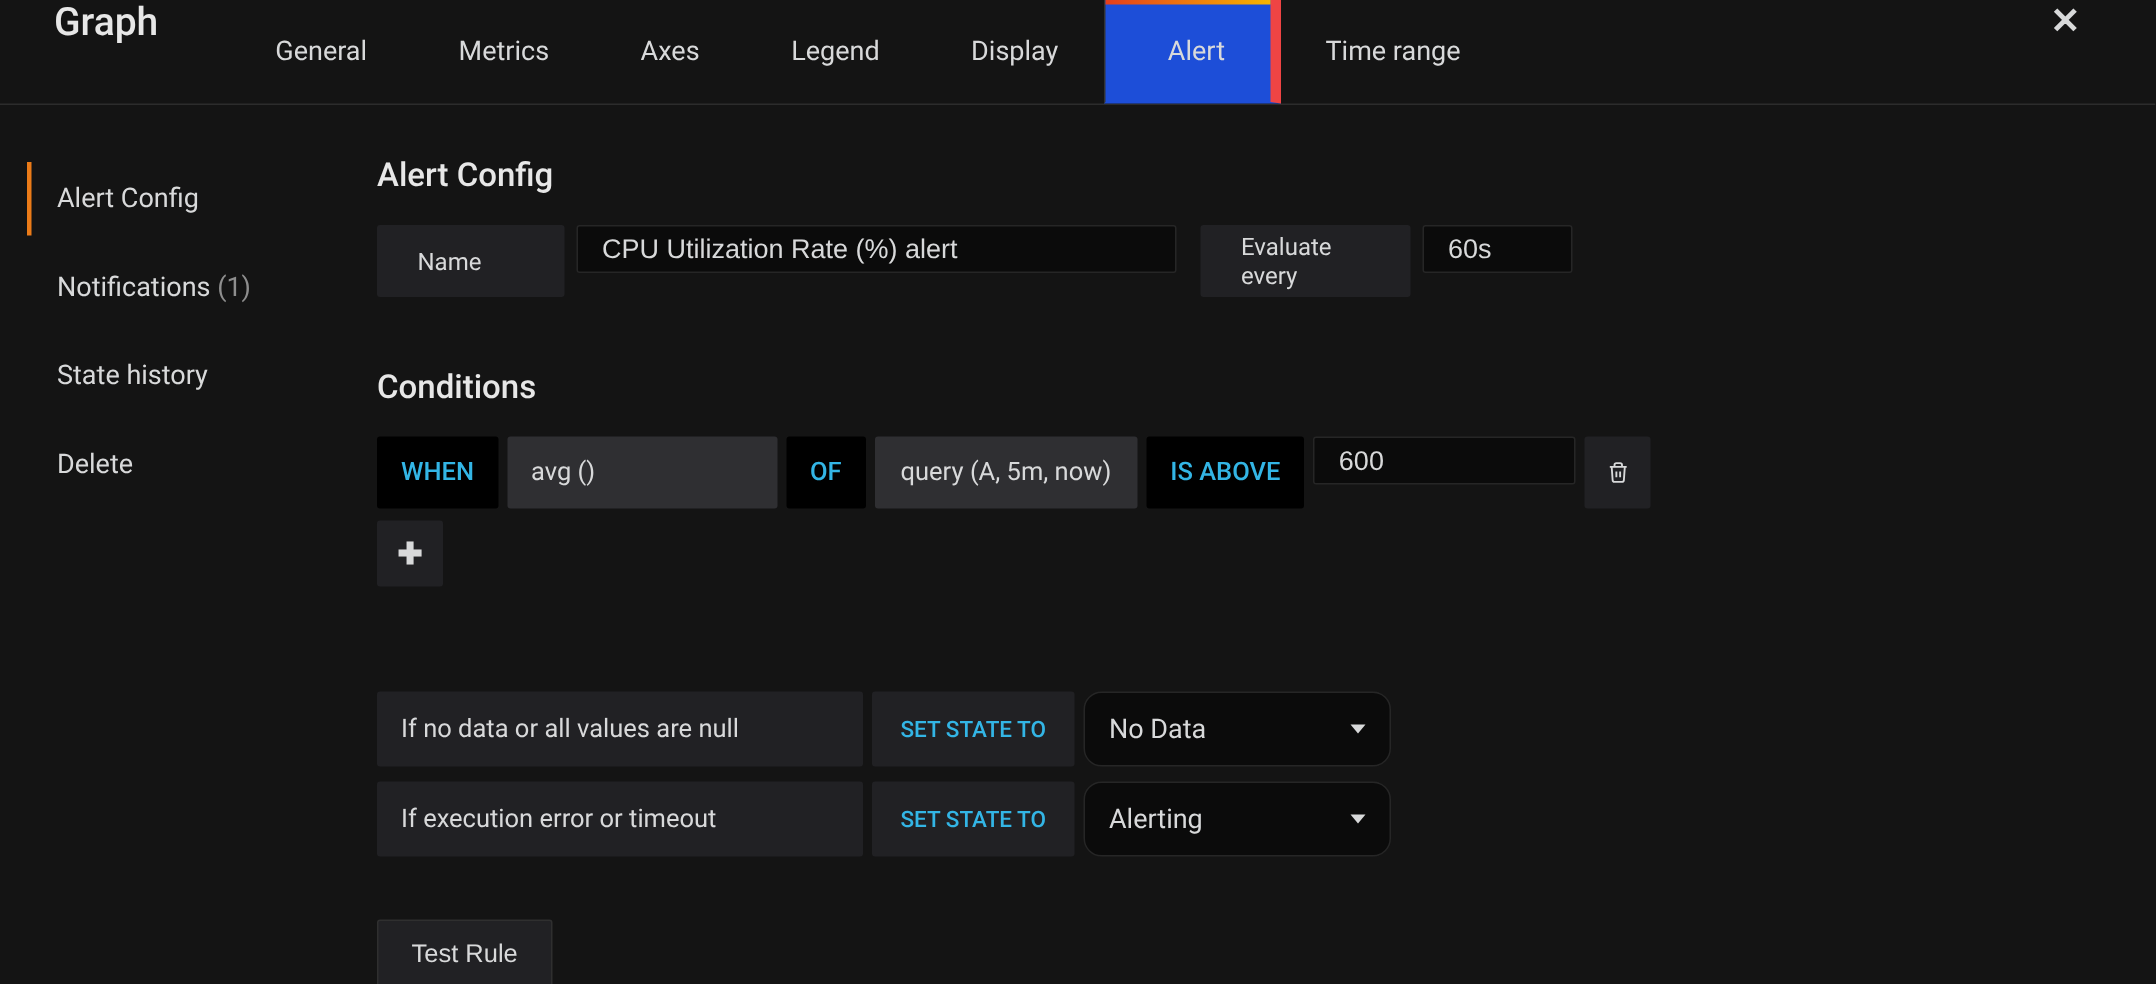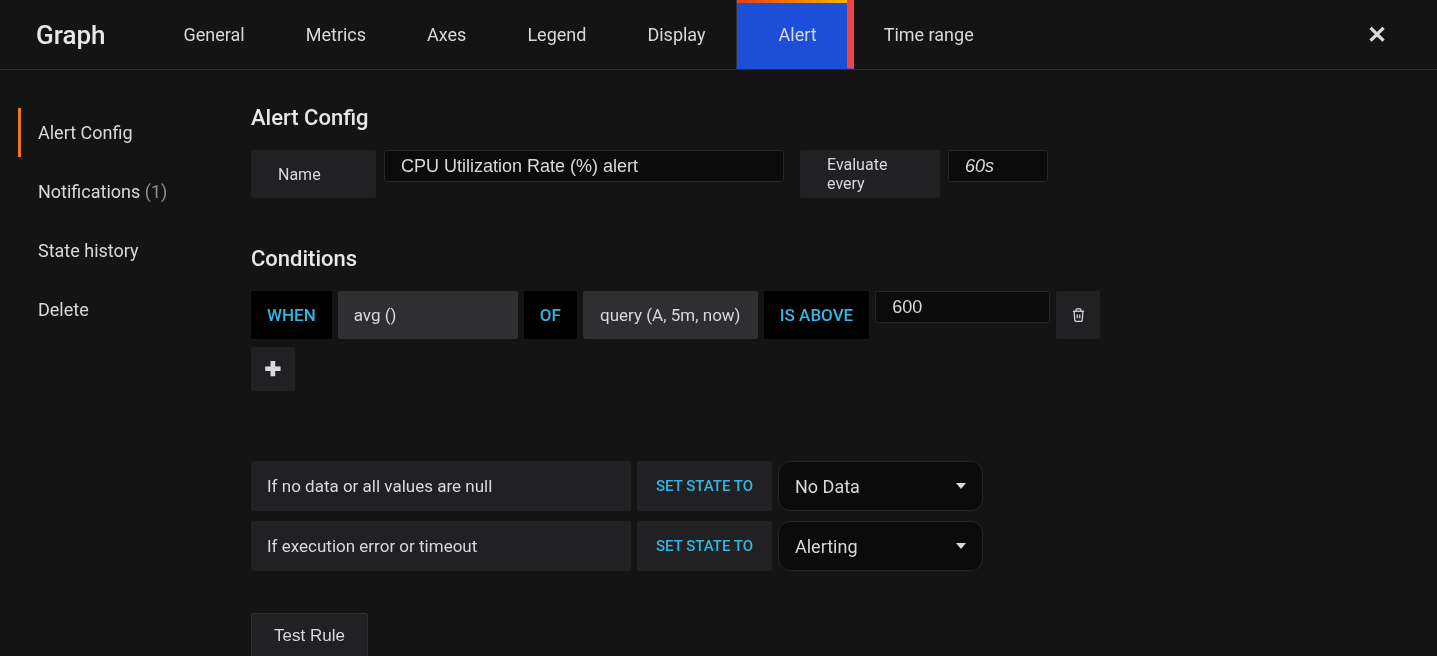--- a/index.html
+++ b/index.html
@@ -6,21 +6,20 @@
     body {
       background: #141414;
       color: #d8d9da;
       font-family: -apple-system, BlinkMacSystemFont, "Segoe UI", Roboto, Helvetica, Arial, sans-serif;
       width: 1437px;
       height: 656px;
       overflow: hidden;
     }
     .topbar {
       display: flex;
-      align-items: center;
       height: 70px;
       border-bottom: 1px solid #2c2c2c;
       padding-left: 36px;
       padding-right: 40px;
       background: #141414;
     }
     .topbar-title {
       font-size: 26px;
       font-weight: 500;
       color: #e7e7e7;
@@ -155,21 +154,21 @@
     .add-btn {
       background:#212124;
       width:44px;height:44px;
       display:flex;align-items:center;justify-content:center;
       cursor:pointer;border-radius:2px;color:#d8d9da;font-size:20px;font-weight:bold;
     }
     .state-row{
       display:flex;gap:6px;margin-bottom:10px;
     }
     .state-label{
-      width:380px;
+      width:324px;
       background:#212124;
       padding:0 16px;height:50px;
       display:flex;align-items:center;
       font-size:17px;color:#d8d9da;border-radius:2px;
     }
     .state-set{
       background:#212124;
       width:135px;
       height:50px;display:flex;align-items:center;justify-content:center;
       color:#33b5e5;font-size:15px;font-weight:500;border-radius:2px;
@@ -224,21 +223,21 @@
   </div>
 
   <div class="content">
 
     <div class="section-header">Alert Config</div>
 
     <div class="row">
       <div class="form-label" style="width:125px">Name</div>
       <input class="form-input" style="width: 400px;" value="CPU Utilization Rate (%) alert">
       <div class="form-label" style="width:140px;margin-left:8px">Evaluate every</div>
-      <input class="form-input" style="width: 100px; font-style: italic;" value="60s">
+      <input class="form-input" style="width: 100px;" value="60s">
     </div>
 
     <div class="section-header" style="margin-top:48px">Conditions</div>
 
     <div class="cond-row">
       <div class="chip kw">WHEN</div>
       <div class="chip dark" style="width:180px">avg ()</div>
       <div class="chip kw">OF</div>
       <div class="chip dark" style="width:175px;justify-content:center">query (A, 5m, now)</div>
       <div class="chip kw">IS ABOVE</div>

